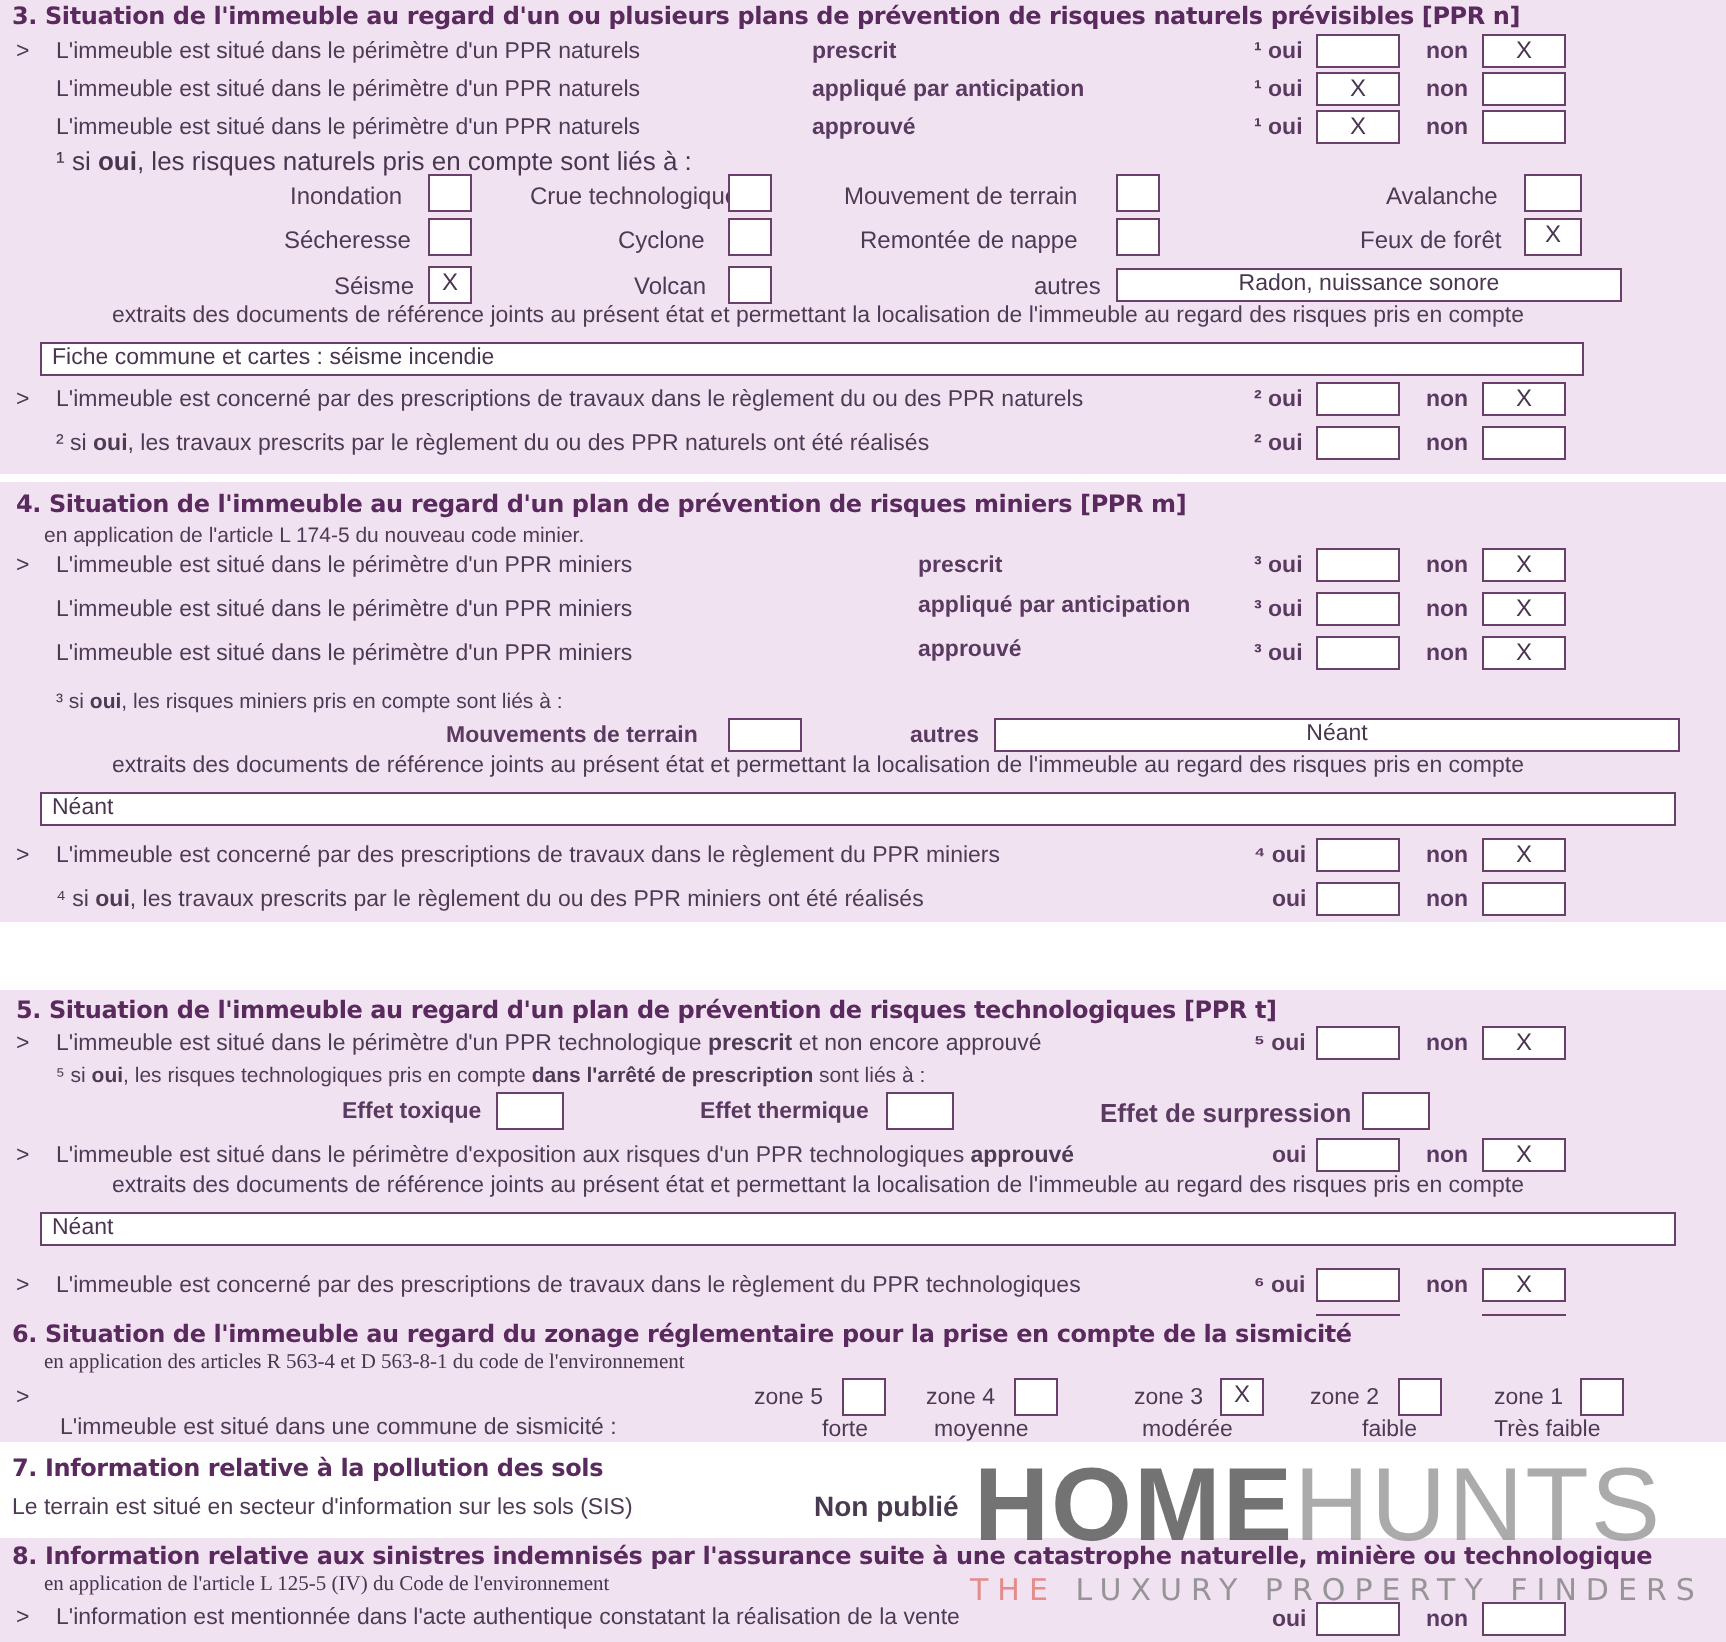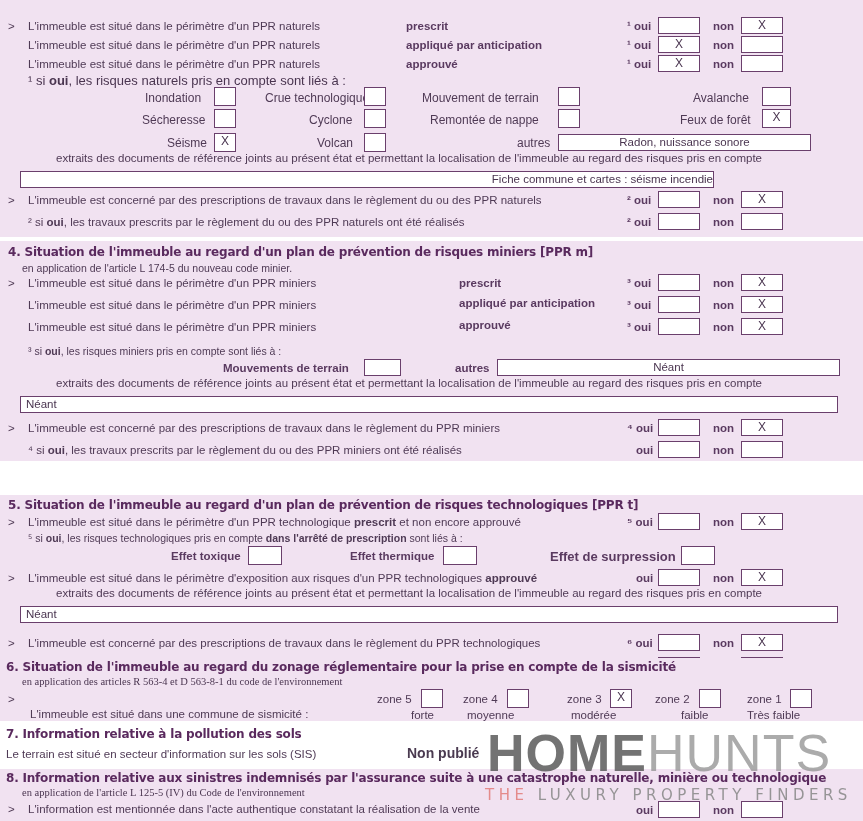--- a/index.html
+++ b/index.html
@@ -20,20 +20,21 @@
   .oui { font-weight: bold; color: #5a3a60; font-size: 11.5px; }
   .logo-home { font-family: "Liberation Sans", sans-serif; font-size: 52px; font-weight: bold; color: rgba(90,90,90,0.85); letter-spacing: 1px; }
   .logo-hunts { font-family: "Liberation Sans", sans-serif; font-size: 52px; font-weight: normal; color: rgba(150,150,150,0.8); letter-spacing: 1px; }
   .logo-tag { font-family: "DejaVu Sans", sans-serif; font-size: 15px; letter-spacing: 4.5px; color: rgba(140,140,140,0.9); }
   .logo-tag .the { color: #e48b8b; }
 </style>
 </head>
 <body>
 
 <div class="section" style="top:0; height:237px;">
+  <div class="abs title" style="left:6px; top:1px;">3. Situation de l'immeuble au regard d'un ou plusieurs plans de prévention de risques naturels prévisibles [PPR n]</div>
 
   <span class="abs arrow" style="left:8px; top:20px;">&gt;</span>
   <span class="abs txt" style="left:28px; top:20px;">L'immeuble est situé dans le périmètre d'un PPR naturels</span>
   <span class="abs bold" style="left:406px; top:20px;">prescrit</span>
   <span class="abs oui" style="left:627px; top:20px;">¹ oui</span>
   <div class="box yn" style="left:658px; top:17px;"></div>
   <span class="abs oui" style="left:713px; top:20px;">non</span>
   <div class="box yn" style="left:741px; top:17px;">X</div>
 
   <span class="abs txt" style="left:28px; top:39px;">L'immeuble est situé dans le périmètre d'un PPR naturels</span>
@@ -73,21 +74,21 @@
   <div class="box small-box" style="left:762px; top:109px; width:29px;">X</div>
 
   <span class="abs lbl" style="left:167px; top:136px;">Séisme</span>
   <div class="box small-box" style="left:214px; top:133px;">X</div>
   <span class="abs lbl" style="left:317px; top:136px;">Volcan</span>
   <div class="box small-box" style="left:364px; top:133px;"></div>
   <span class="abs lbl" style="left:517px; top:136px;">autres</span>
   <div class="box wide" style="left:558px; top:134px; width:253px;">Radon, nuissance sonore</div>
 
   <span class="abs txt" style="left:56px; top:152px;">extraits des documents de référence joints au présent état et permettant la localisation de l'immeuble au regard des risques pris en compte</span>
-  <div class="box wide" style="left:20px; top:171px; width:694px; text-align:right; padding-left:5px;">Fiche commune et cartes : séisme incendie</div>
+  <div class="box wide" style="left:20px; top:171px; width:772px; text-align:left; padding-left:5px;">Fiche commune et cartes : séisme incendie</div>
 
   <span class="abs arrow" style="left:8px; top:194px;">&gt;</span>
   <span class="abs txt" style="left:28px; top:194px;">L'immeuble est concerné par des prescriptions de travaux dans le règlement du ou des PPR naturels</span>
   <span class="abs oui" style="left:627px; top:194px;">² oui</span>
   <div class="box yn" style="left:658px; top:191px;"></div>
   <span class="abs oui" style="left:713px; top:194px;">non</span>
   <div class="box yn" style="left:741px; top:191px;">X</div>
 
   <span class="abs txt" style="left:28px; top:216px;"><span>² si </span><b>oui</b><span>, les travaux prescrits par le règlement du ou des PPR naturels ont été réalisés</span></span>
   <span class="abs oui" style="left:627px; top:216px;">² oui</span>

